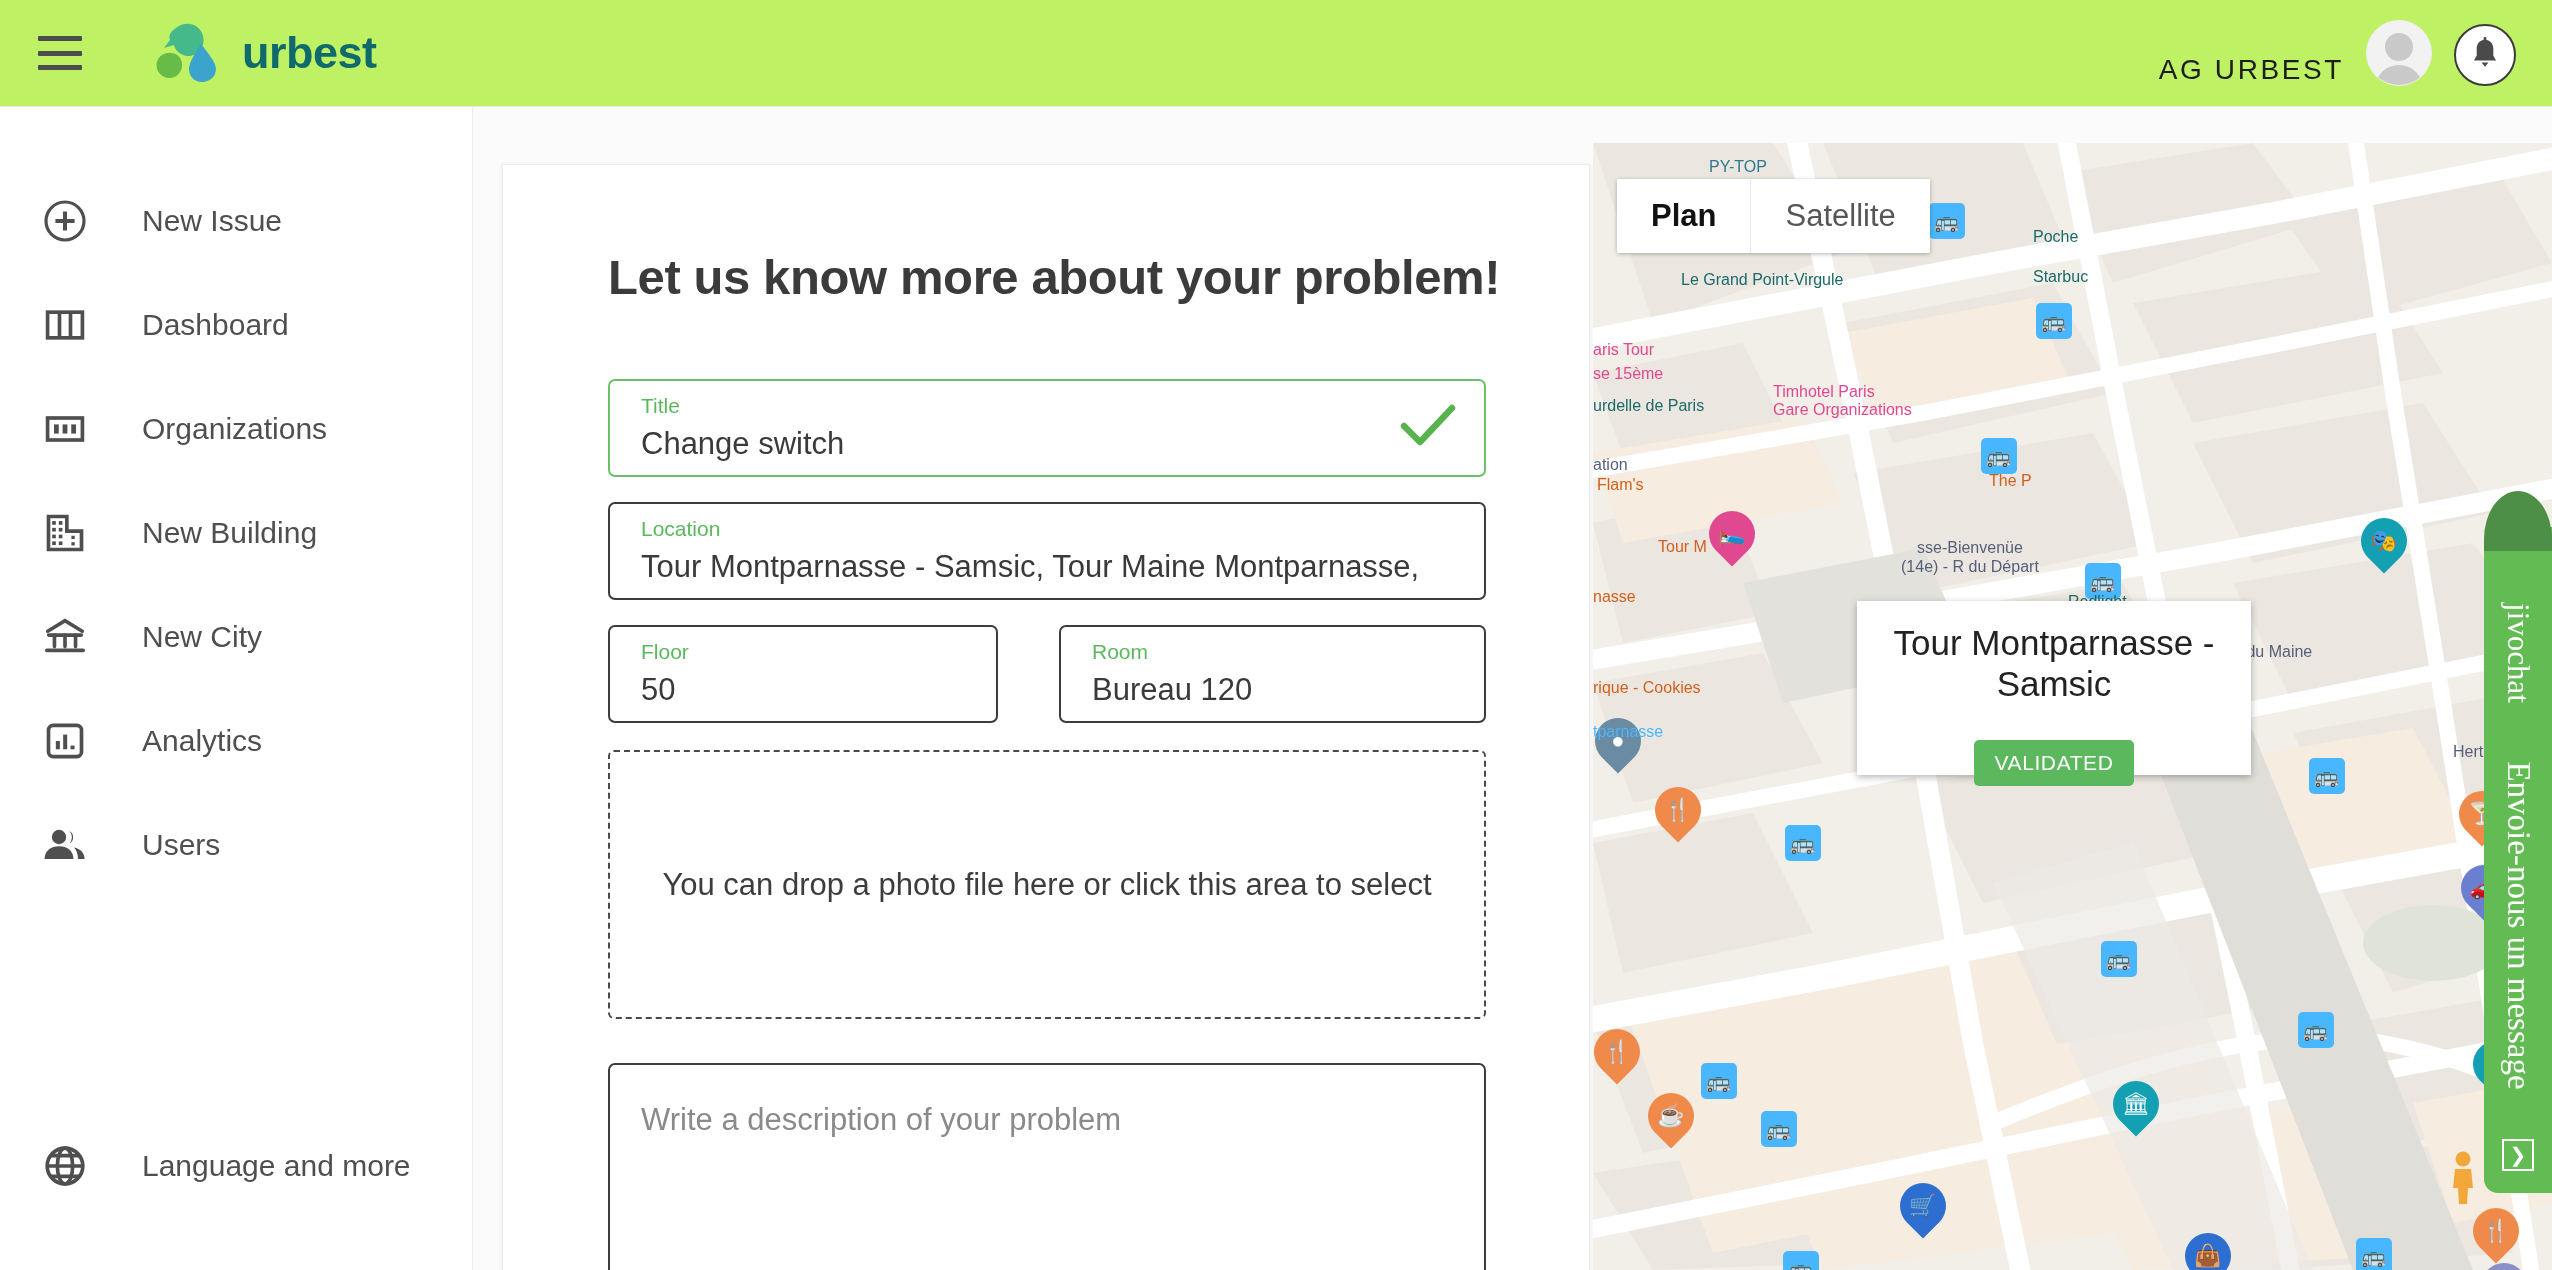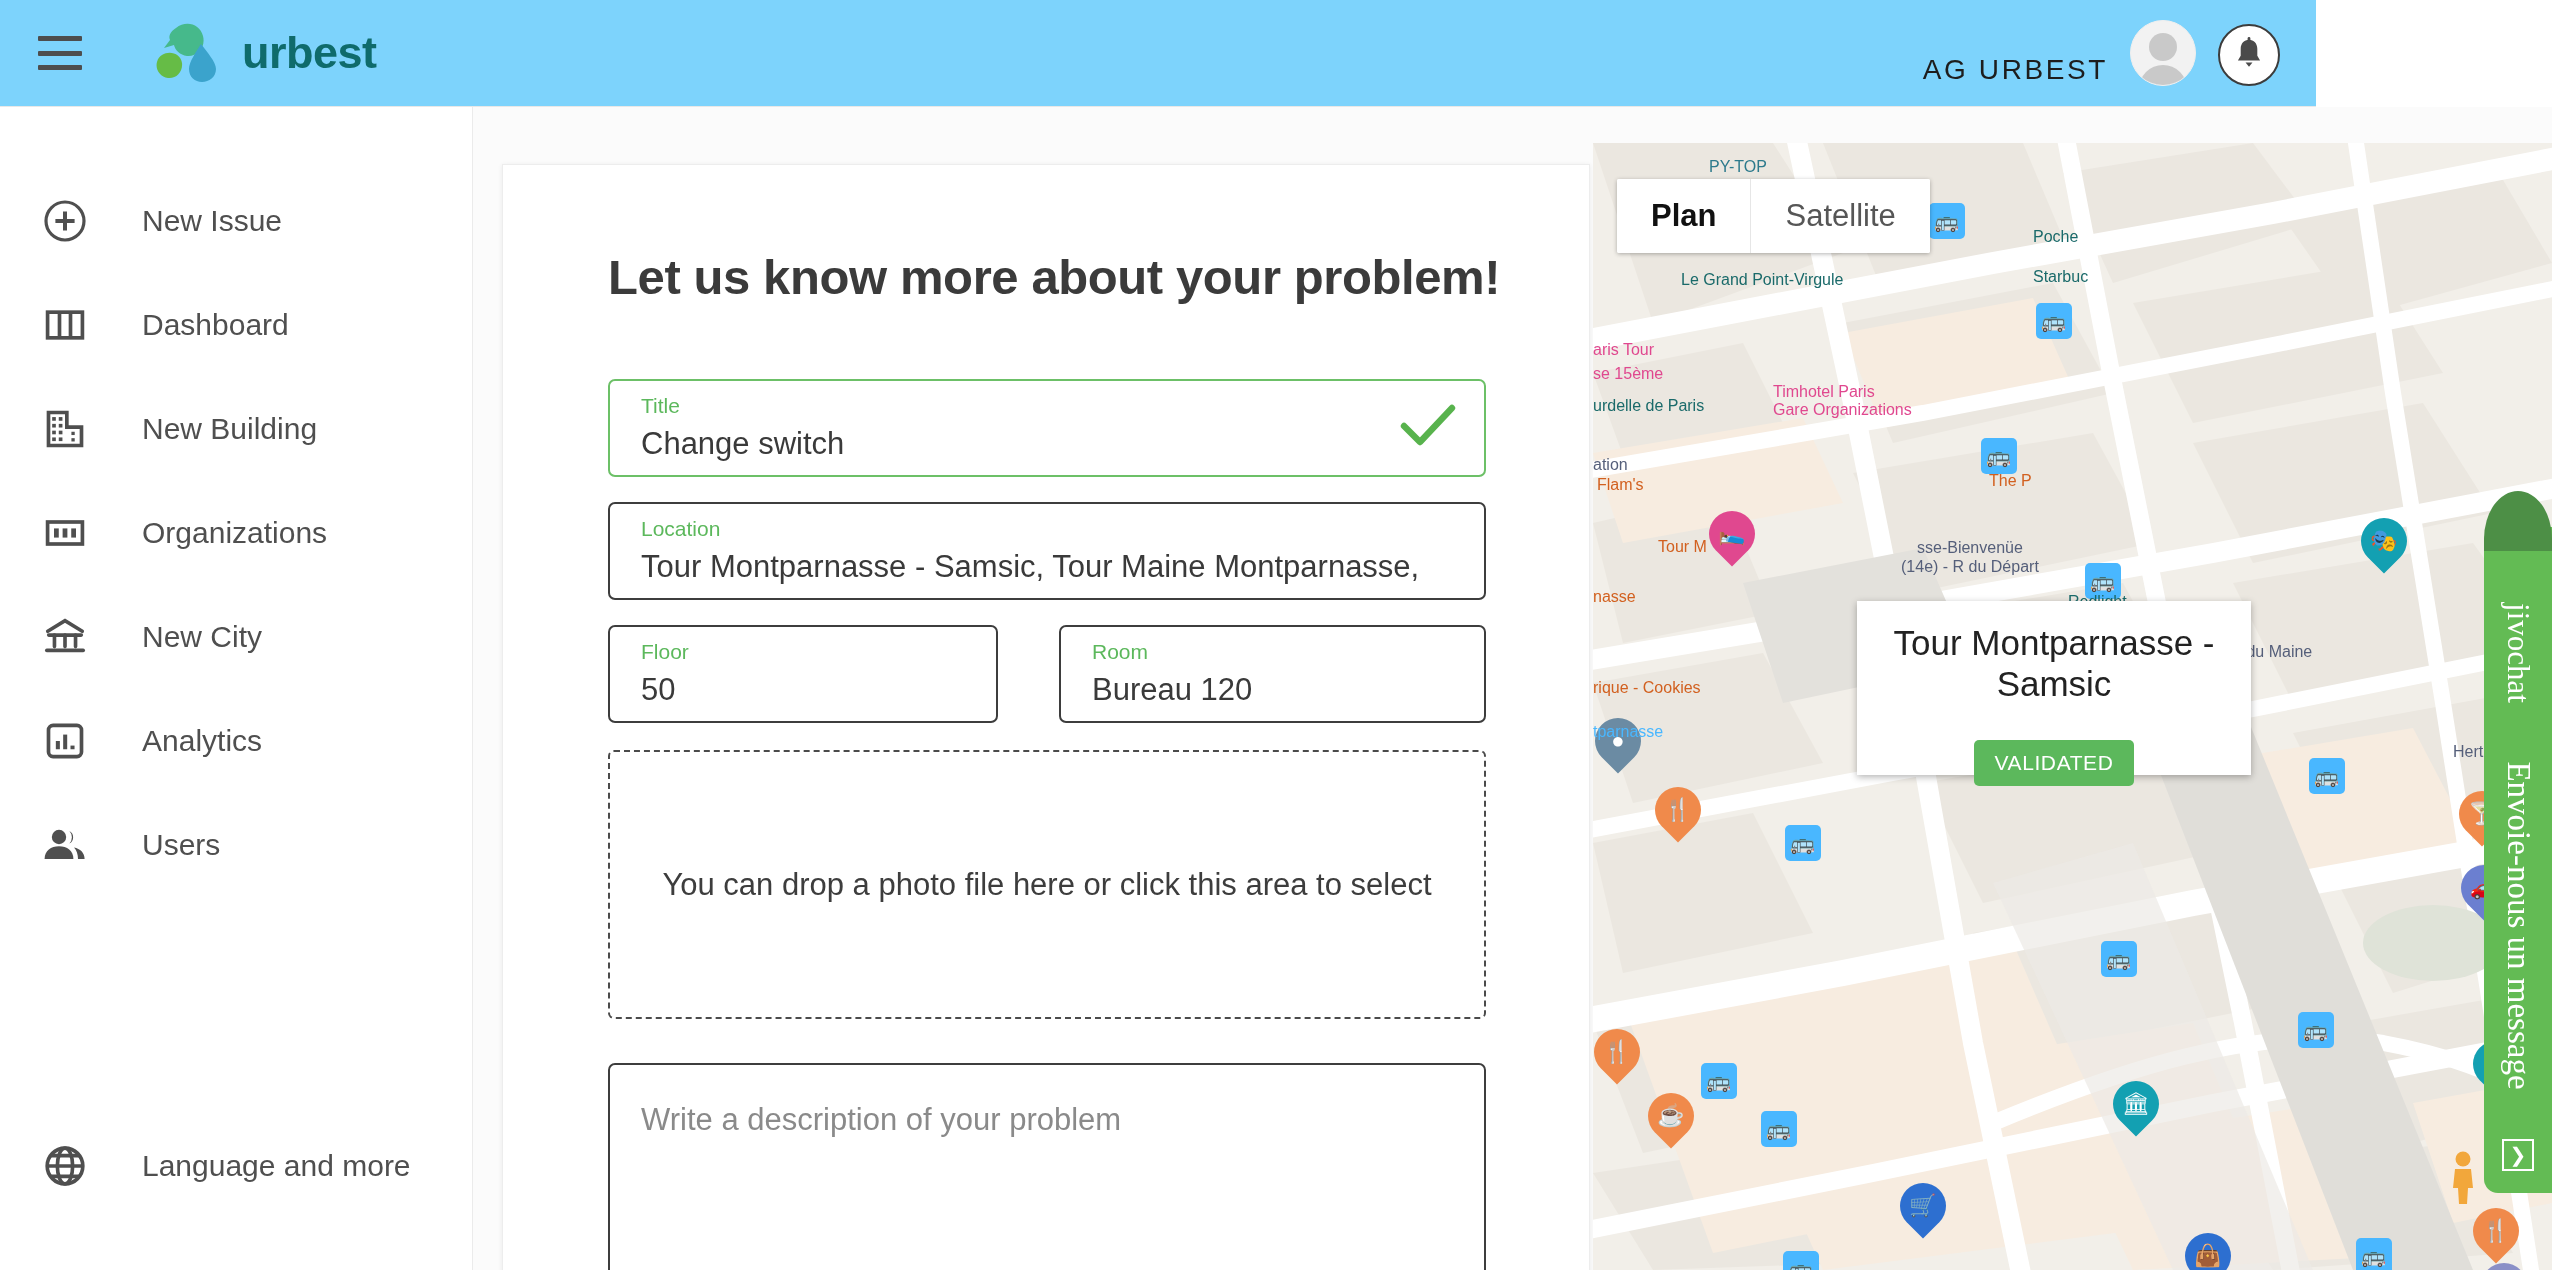--- a/index.html
+++ b/index.html
@@ -6,22 +6,22 @@
   html, body {
     width: 2552px; height: 1270px;
     font-family: "Liberation Sans", sans-serif;
     background: #ffffff;
     overflow: hidden;
   }
 
   
   #header {
     position: absolute; top: 0; left: 0;
-    width: 2316px; height: 107px;
-    background: #7dd3fc;
+    width: 2552px; height: 107px;
+    background: #bef264;
     border-bottom: 1px solid #e8e8e8;
     display: flex; align-items: center;
     z-index: 40;
   }
   #hamburger {
     margin-left: 38px;
     width: 44px; height: 34px;
     display: flex; flex-direction: column; justify-content: space-between;
     cursor: pointer;
   }
@@ -311,20 +311,32 @@
   </div>
 
   <div class="nav-item">
     <span class="nav-icon">
       <svg width="44" height="44" viewBox="0 0 24 24" fill="none" stroke="#4f4f4f" stroke-width="2">
         <rect x="2.5" y="5" width="19" height="14"></rect>
           <path d="M9 5 V19 M15 5 V19"></path>
       </svg>
     </span>
     <span class="nav-label">Dashboard</span>
+  </div>
+
+  <div class="nav-item">
+    <span class="nav-icon">
+      <svg width="44" height="44" viewBox="0 0 24 24" fill="none" stroke="#4f4f4f" stroke-width="2">
+        <rect x="2.5" y="6" width="19" height="12"></rect>
+        <rect x="6" y="9.5" width="2.6" height="5" fill="#4f4f4f" stroke="none"></rect>
+        <rect x="10.7" y="9.5" width="2.6" height="5" fill="#4f4f4f" stroke="none"></rect>
+        <rect x="15.4" y="9.5" width="2.6" height="5" fill="#4f4f4f" stroke="none"></rect>
+      </svg>
+    </span>
+    <span class="nav-label">Organizations</span>
   </div>
 
   <div class="nav-item">
     <span class="nav-icon">
       <svg width="44" height="44" viewBox="0 0 24 24">
         <path d="M3 3 H13 V11 H21 V21 H3 Z" fill="none" stroke="#4f4f4f" stroke-width="2"></path>
         <g fill="#4f4f4f">
           <rect x="5" y="5.5" width="2" height="2"></rect>
             <rect x="8.6" y="5.5" width="2" height="2"></rect>
           <rect x="5" y="9.2" width="2" height="2"></rect>
@@ -332,32 +344,20 @@
           <rect x="5" y="12.9" width="2" height="2"></rect>
             <rect x="8.6" y="12.9" width="2" height="2"></rect>
           <rect x="5" y="16.6" width="2" height="2"></rect>
             <rect x="8.6" y="16.6" width="2" height="2"></rect>
           <rect x="15.5" y="13.5" width="1.8" height="1.8"></rect>
             <rect x="15.5" y="17" width="1.8" height="1.8"></rect>
         </g>
       </svg>
     </span>
     <span class="nav-label">New Building</span>
-  </div>
-
-  <div class="nav-item">
-    <span class="nav-icon">
-      <svg width="44" height="44" viewBox="0 0 24 24" fill="none" stroke="#4f4f4f" stroke-width="2">
-        <rect x="2.5" y="6" width="19" height="12"></rect>
-        <rect x="6" y="9.5" width="2.6" height="5" fill="#4f4f4f" stroke="none"></rect>
-        <rect x="10.7" y="9.5" width="2.6" height="5" fill="#4f4f4f" stroke="none"></rect>
-        <rect x="15.4" y="9.5" width="2.6" height="5" fill="#4f4f4f" stroke="none"></rect>
-      </svg>
-    </span>
-    <span class="nav-label">Organizations</span>
   </div>
 
   <div class="nav-item">
     <span class="nav-icon">
       <svg width="46" height="46" viewBox="0 0 24 24" fill="none" stroke="#4f4f4f" stroke-width="1.9" stroke-linecap="round">
         <path d="M3 9 L12 3.5 L21 9"></path>
         <path d="M3.5 11 H20.5"></path>
         <path d="M6.5 11 V17 M12 11 V17 M17.5 11 V17"></path>
         <path d="M2.5 19 H21.5"></path>
       </svg>

